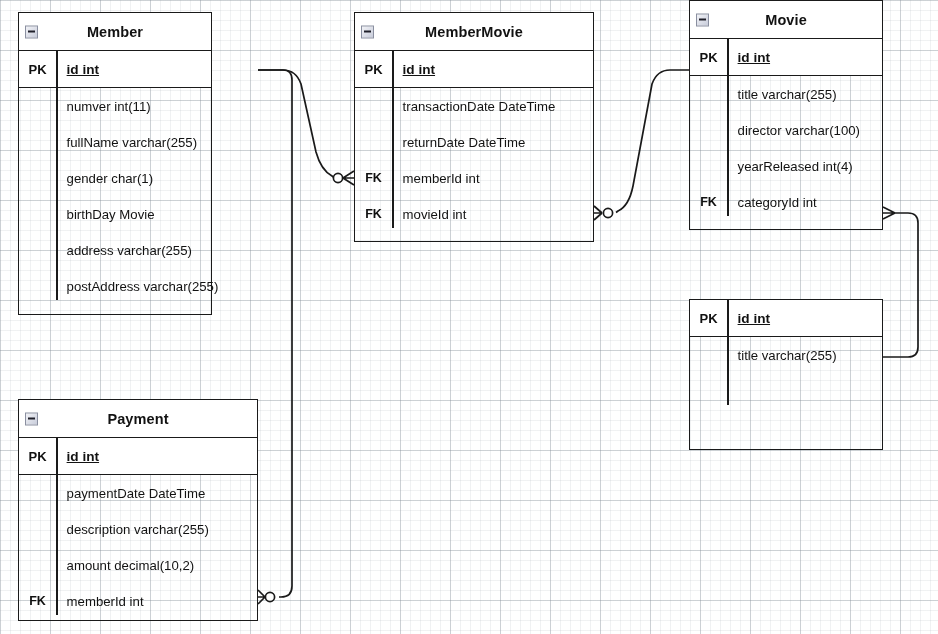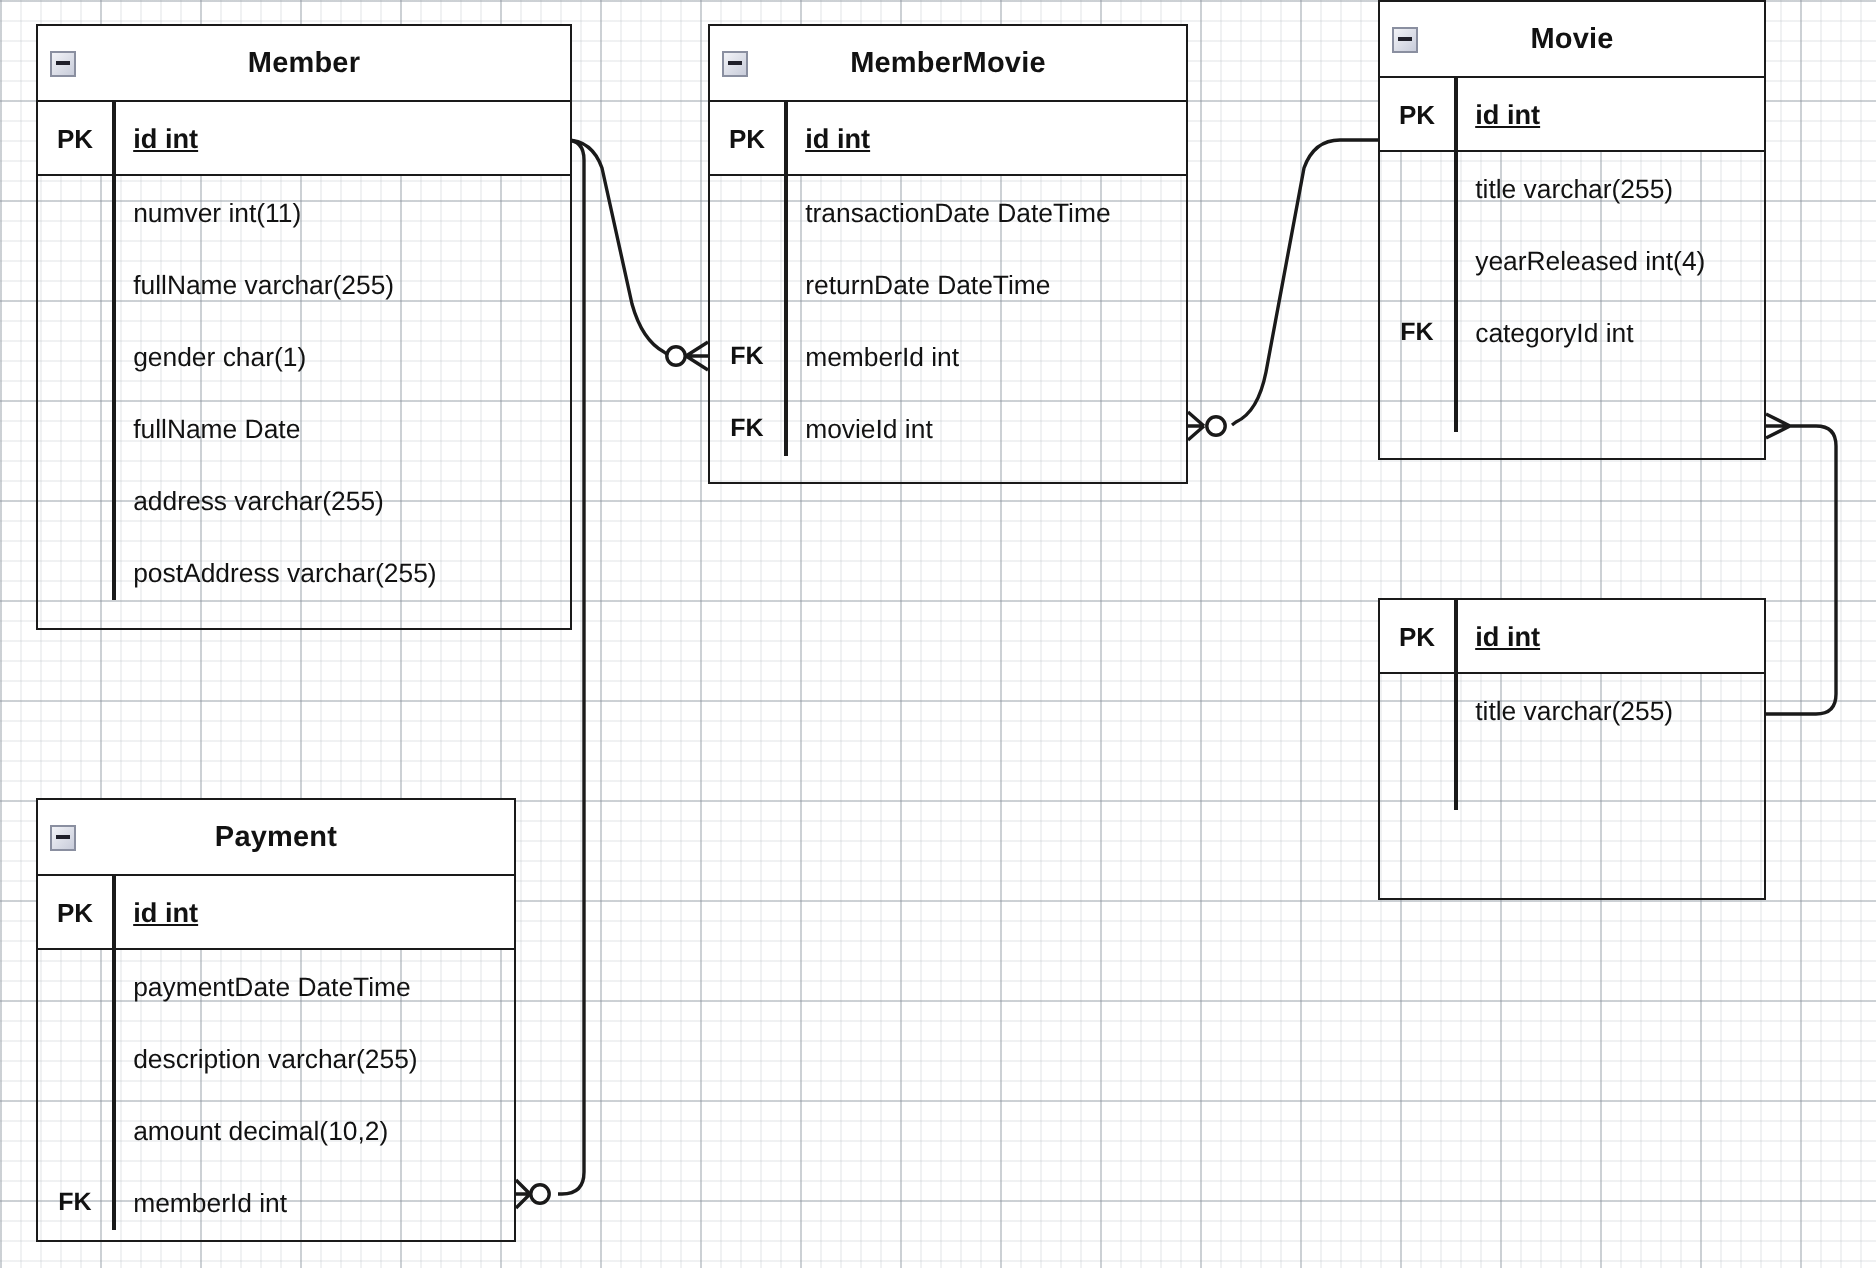--- a/index.html
+++ b/index.html
@@ -144,21 +144,21 @@
       <circle cx="608" cy="213" r="4.6" fill="#ffffff" stroke="#1a1a1a" stroke-width="1.7"></circle>
       <path d="M 594,213 L 602,213 M 594,206 L 602,213 M 594,220 L 602,213" stroke-width="1.7"></path>
 
       <path d="M 901,213 L 908,213 Q 918,213 918,223 L 918,347 Q 918,357 908,357 L 883,357"></path>
       <path d="M 883,213 L 901,213 M 883,207 L 895,213 M 883,219 L 895,213" stroke-width="1.7"></path>
 
     </g>
   </svg>
 
   <div id="entities-layer">
-      <div class="entity" style="left: 18px; top: 12px; width: 268px; height: 303px;">
+      <div class="entity" style="left: 18px; top: 12px; width: 194px; height: 303px;">
         <div class="ent-header">
           <span class="collapse-icon"></span>
           <span class="ent-title">Member</span>
         </div>
         <div class="pk-row">
           <div class="key-cell">PK</div>
           <div class="key-sep"></div>
           <div class="field-cell pk-name">id int</div>
         </div>
         <div class="body-rows">
@@ -174,21 +174,21 @@
             <div class="field-cell">fullName varchar(255)</div>
           </div>
           <div class="row">
             <div class="key-cell"></div>
             <div class="key-sep"></div>
             <div class="field-cell">gender char(1)</div>
           </div>
           <div class="row">
             <div class="key-cell"></div>
             <div class="key-sep"></div>
-            <div class="field-cell">fullName Date</div>
+            <div class="field-cell">birthDay Movie</div>
           </div>
           <div class="row">
             <div class="key-cell"></div>
             <div class="key-sep"></div>
             <div class="field-cell">address varchar(255)</div>
           </div>
           <div class="row">
             <div class="key-cell"></div>
             <div class="key-sep"></div>
             <div class="field-cell">postAddress varchar(255)</div>
@@ -242,20 +242,25 @@
         <div class="body-rows">
           <div class="divider" style="height: 140px;"></div>
           <div class="row">
             <div class="key-cell"></div>
             <div class="key-sep"></div>
             <div class="field-cell">title varchar(255)</div>
           </div>
           <div class="row">
             <div class="key-cell"></div>
             <div class="key-sep"></div>
+            <div class="field-cell">director varchar(100)</div>
+          </div>
+          <div class="row">
+            <div class="key-cell"></div>
+            <div class="key-sep"></div>
             <div class="field-cell">yearReleased int(4)</div>
           </div>
           <div class="row">
             <div class="key-cell">FK</div>
             <div class="key-sep"></div>
             <div class="field-cell">categoryId int</div>
           </div>
         </div>
       </div>
       <div class="entity" style="left: 689px; top: 299px; width: 194px; height: 151px;">

